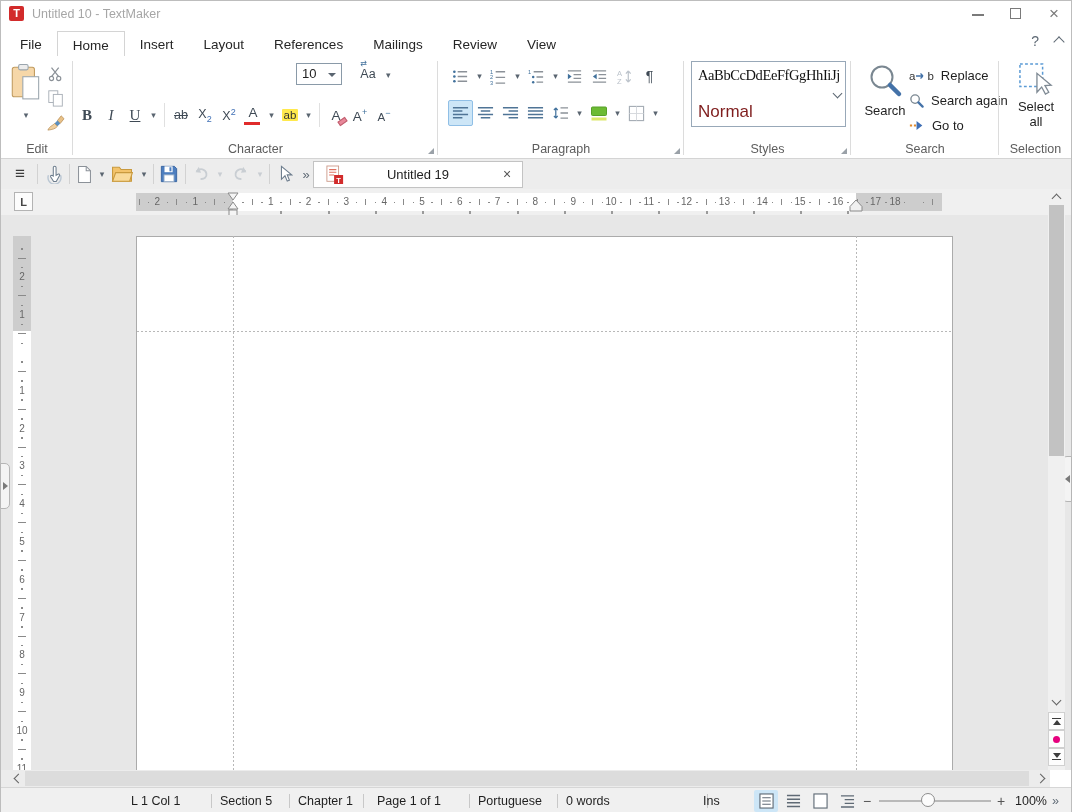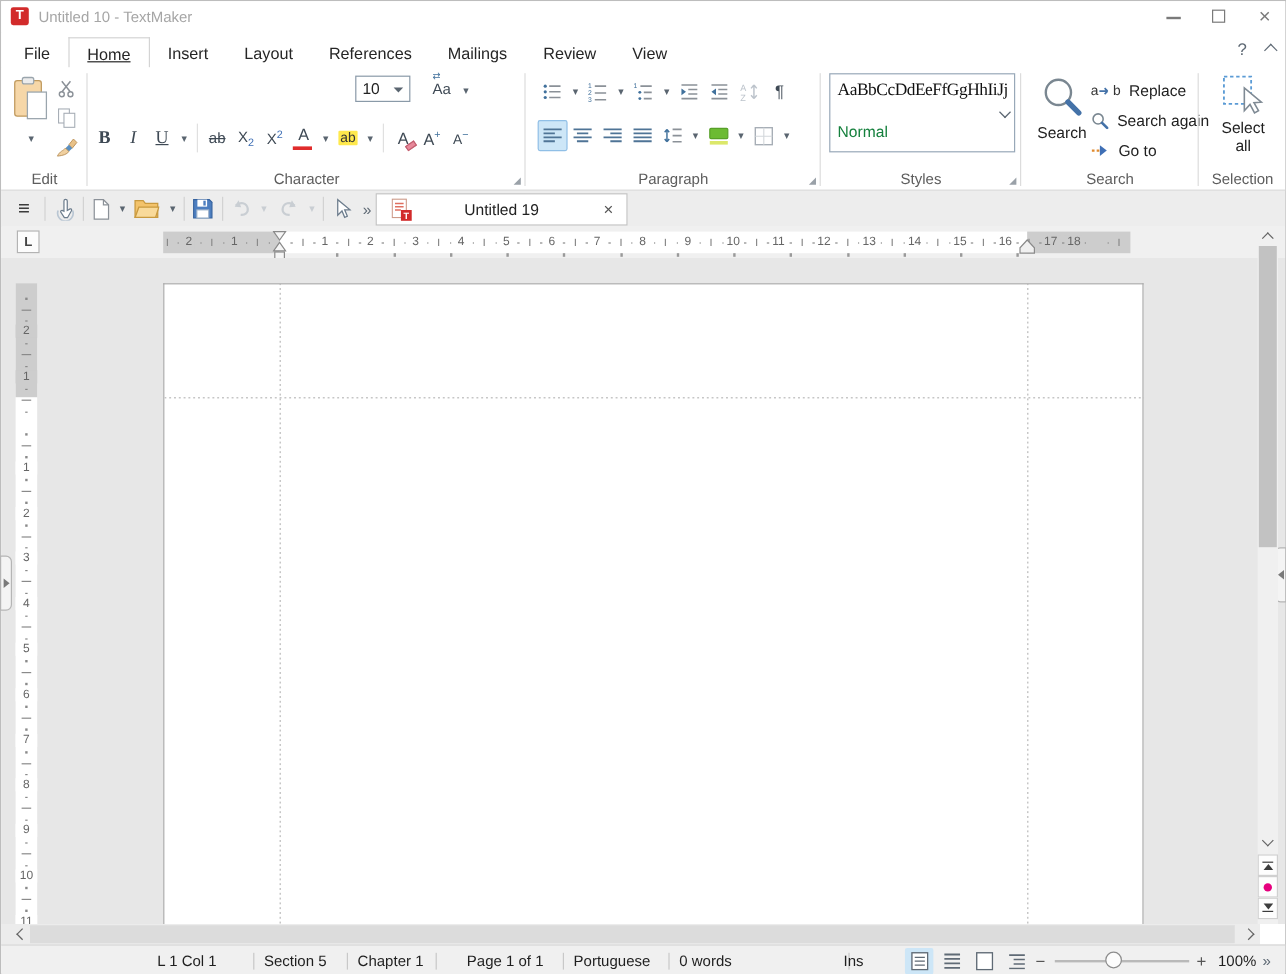--- a/index.html
+++ b/index.html
@@ -13,21 +13,21 @@
   .app-icon { position:absolute; left:8px; top:5px; width:15px; height:15px; background:var(--app_red); border-radius:2px; color:#fff; font-weight:bold; font-size:11px; text-align:center; line-height:15px; }
   .win-title { position:absolute; left:31px; top:6px; font-size:12.5px; color:#a6a6a6; }
   .win-btn { position:absolute; top:0; width:34px; height:26px; text-align:center; color:#7a7a7a; }
   .glyph-min { position:absolute; left:11px; top:13px; width:12px; height:1.5px; background:#7a7a7a; }
   .glyph-max { position:absolute; left:11px; top:7px; width:11px; height:11px; border:1.2px solid #7a7a7a; }
   .glyph-close { font-size:17px; line-height:25px; }
 
   
   .menubar { position:absolute; left:0; top:26px; width:100%; height:29px; background:#fff; }
   .menu-tab { position:relative; float:left; height:29px; padding:0 15px; line-height:28px; font-size:13.5px; color:#262626; cursor:default; }
-  .menu-tab.active { background:#fff; border:1px solid #d4d4d4; border-bottom:none;text-decoration:underline; }
+  .menu-tab.active { background:#fff; border:1px solid #d4d4d4; border-bottom:none; }
   .menu-right { position:absolute; right:8px; top:6px; display:flex; gap:16px; color:#5f6a75; }
   .chev-up { width:8px; height:8px; border-left:1.6px solid #5f6a75; border-top:1.6px solid #5f6a75; transform:rotate(45deg); margin-top:5px; }
 
   
   .ribbon { position:absolute; left:0; top:55px; width:100%; height:103px; background:#fff; border-bottom:1px solid #d4d4d4; }
   .rgroup { position:absolute; top:0; height:102px; }
   .rgroup:after { content:""; position:absolute; right:0; top:5px; bottom:3px; width:1px; background:#dcdcdc; }
   .rgroup.last:after { display:none; }
   .glabel { position:absolute; bottom:2px; left:0; right:0; text-align:center; font-size:12.5px; color:#5d5d5d; }
   .launcher { position:absolute; right:4px; bottom:4px; width:0; height:0; border-bottom:6px solid #9aa1a8; border-left:6px solid transparent; }
@@ -53,21 +53,21 @@
   .script-mark { color:#3f6fb5; font-size:9px; }
 
   
   .para-row1 { position:absolute; left:10px; top:6px; display:flex; align-items:center; height:28px; }
   .para-row2 { position:absolute; left:10px; top:42px; display:flex; align-items:center; height:30px; }
   .pbtn { width:25px; height:26px; display:flex; align-items:center; justify-content:center; }
 
   
   .style-box { position:absolute; left:7px; top:5px; width:155px; height:66px; border:1px solid #98a8b8; background:#fff; }
   .style-preview { position:absolute; left:6px; top:5px; font-family:"Liberation Serif", serif; font-size:14.5px; letter-spacing:-0.4px; color:#111; }
-  .style-name { position:absolute; left:6px; top:40px; font-size:13px; color:#15803d; }
+  .style-name { position:absolute; left:6px; top:40px; font-size:17px; color:#7f1d1d; }
   .style-chevron { position:absolute; right:4px; top:28px; width:7px; height:7px; border-right:1.5px solid #5a6570; border-bottom:1.5px solid #5a6570; transform:rotate(45deg); }
 
   
   .search-big { position:absolute; left:10px; top:6px; width:48px; text-align:center; }
   .search-items { position:absolute; left:58px; top:7px; }
   .search-item { display:flex; align-items:center; gap:7px; height:25px; font-size:13px; color:#1f1f1f; white-space:nowrap; }
   .search-label { margin-top:2px; font-size:13px; color:#1f1f1f; }
 
   
   .selall { position:absolute; left:8px; top:6px; width:58px; text-align:center; color:#1f1f1f; }
@@ -734,21 +734,21 @@
       </div>
   </div>
 
   <div class="statusbar">
     <span class="sb-text" style="left:130px;">L 1 Col 1</span>
     <span class="sb-sep" style="left:210px;"></span>
     <span class="sb-text" style="left:219px;">Section 5</span>
     <span class="sb-sep" style="left:288px;"></span>
     <span class="sb-text" style="left:297px;">Chapter 1</span>
     <span class="sb-sep" style="left:362px;"></span>
-    <span class="sb-text" style="left:388px;">Page 1 of 1</span>
+    <span class="sb-text" style="left:376px;">Page 1 of 1</span>
     <span class="sb-sep" style="left:468px;"></span>
     <span class="sb-text" style="left:477px;">Portuguese</span>
     <span class="sb-sep" style="left:556px;"></span>
     <span class="sb-text" style="left:565px;">0 words</span>
     <span class="sb-sep" style="left:706px;"></span>
     <span class="sb-text" style="left:702px;">Ins</span>
 
     <div class="view-btn selected-blue" style="left:753px;">
       <svg width="15" height="16" viewBox="0 0 16 17">
         <rect x="1" y="1" width="14" height="15" fill="#fff" stroke="#5f6a75" stroke-width="1.2"></rect>

